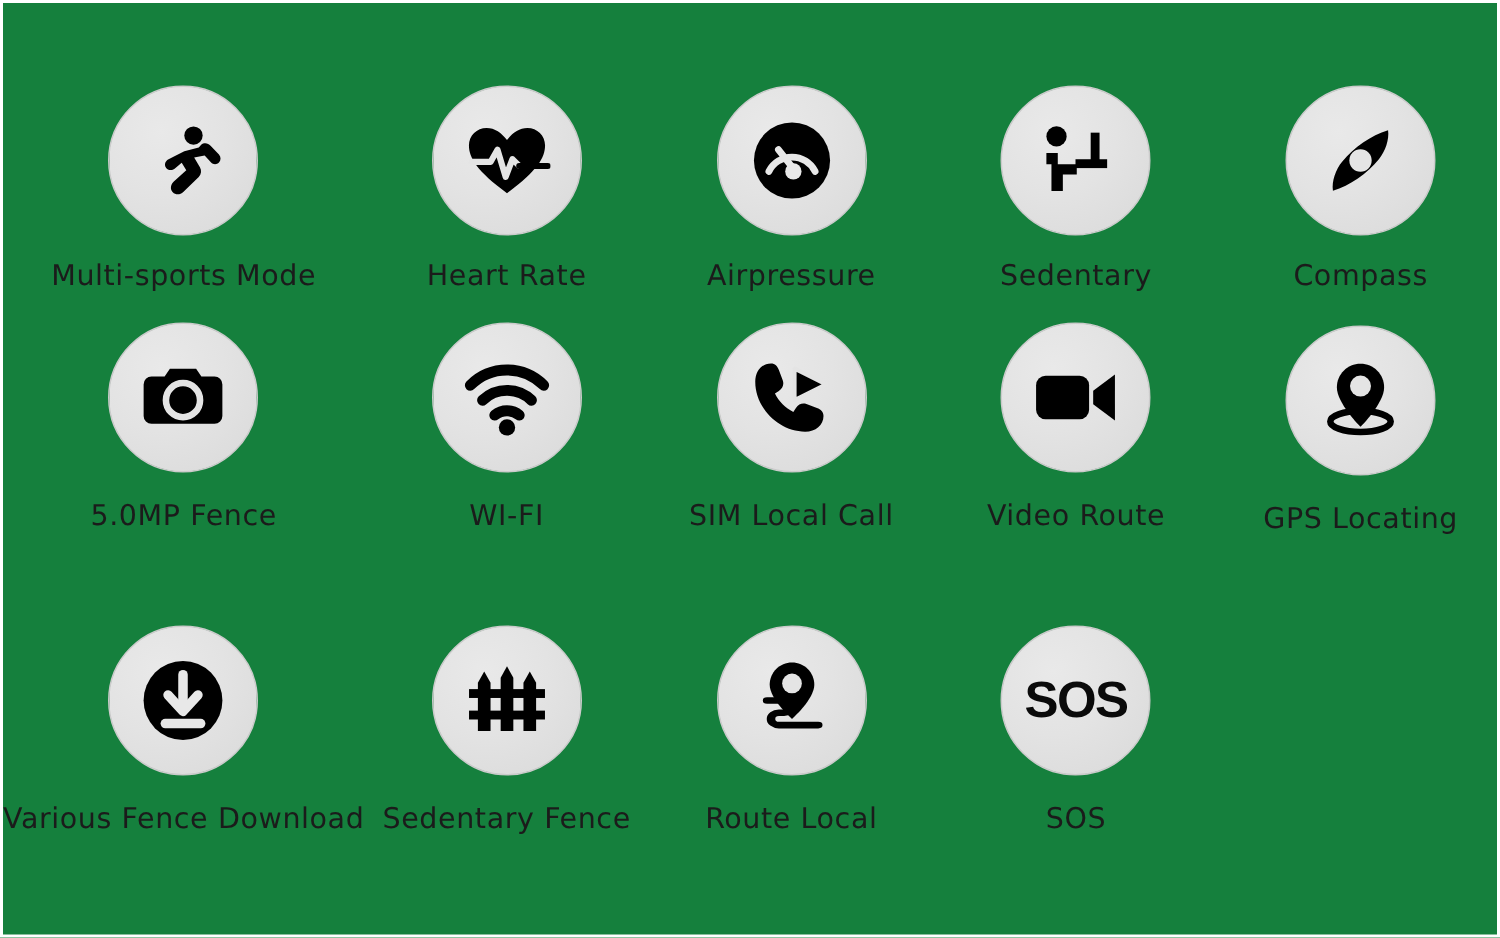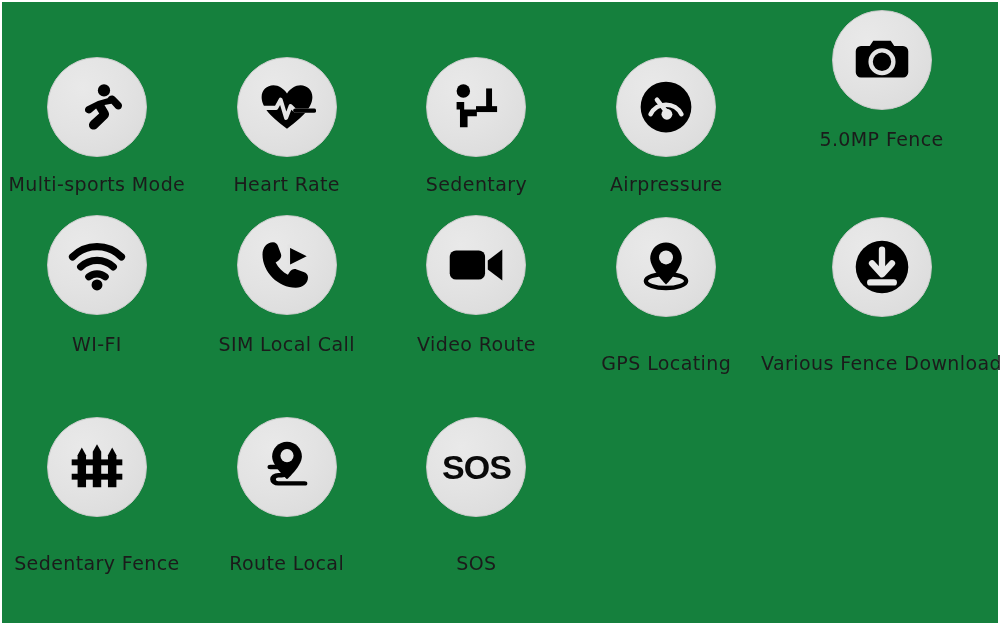--- a/index.html
+++ b/index.html
@@ -59,21 +59,21 @@
   .label {
     margin-top: 16px;
     font-size: 19px;
     color: #1b1b1b;
     letter-spacing: 0.4px;
     white-space: nowrap;
     text-align: center;
     font-family: "DejaVu Sans", sans-serif;
   }
   .row2 .label { margin-top: 18px; }
-  .row3 .label { margin-top: 35px; }
+  .row3 .label { margin-top: 18px; }
   .sos-text {
     font-size: 34px;
     font-weight: bold;
     letter-spacing: -1px;
     color: #0a0a0a;
     font-family: "Liberation Sans", sans-serif;
   }
 </style>
 </head>
 <body>
@@ -108,48 +108,61 @@
           </span>
         </div>
         <div class="label">Heart Rate</div>
       </div>
     </div>
 
     <div class="row1">
       <div class="feature">
         <div class="badge">
           <span>
+            <svg width="58" height="58" viewBox="0 0 64 64">
+              <circle cx="32" cy="32" r="28" fill="#000"></circle>
+              <path d="M15 40 A19 19 0 0 1 49 40" fill="none" stroke="#e8e8e8" stroke-width="5" stroke-linecap="round"></path>
+              <path d="M22 24 L33 38" fill="none" stroke="#e8e8e8" stroke-width="5" stroke-linecap="round"></path>
+              <circle cx="33" cy="40" r="6" fill="#e8e8e8"></circle>
+            </svg>
+          </span>
+        </div>
+        <div class="label">Airpressure</div>
+      </div>
+    </div>
+
+    <div class="row1">
+      <div class="feature">
+        <div class="badge">
+          <span>
             <svg width="54" height="54" viewBox="0 0 64 64">
               <circle cx="17" cy="13" r="8" fill="#000"></circle>
               <path d="M9 26 h9 v9 h15 v8 H22 v13 h-9 V35 h-4 z" fill="#000"></path>
               <rect x="44" y="10" width="7" height="22" fill="#000"></rect>
               <rect x="32" y="31" width="25" height="7" fill="#000"></rect>
             </svg>
           </span>
         </div>
         <div class="label">Sedentary</div>
       </div>
     </div>
 
     <div class="row1">
       <div class="feature">
         <div class="badge">
           <span>
-            <svg width="58" height="58" viewBox="0 0 64 64">
-              <circle cx="32" cy="32" r="28" fill="#000"></circle>
-              <path d="M15 40 A19 19 0 0 1 49 40" fill="none" stroke="#e8e8e8" stroke-width="5" stroke-linecap="round"></path>
-              <path d="M22 24 L33 38" fill="none" stroke="#e8e8e8" stroke-width="5" stroke-linecap="round"></path>
-              <circle cx="33" cy="40" r="6" fill="#e8e8e8"></circle>
-            </svg>
-          </span>
-        </div>
-        <div class="label">Airpressure</div>
-      </div>
-    </div>
-
+            <svg width="56" height="56" viewBox="0 0 64 64">
+              <path d="M53 9 C40 13 27 22 18 33 C13 39 10 48 11 55 C24 51 37 42 46 31 C51 25 54 16 53 9 Z" fill="#000"></path>
+              <circle cx="32" cy="32" r="8.5" fill="#e4e4e4"></circle>
+            </svg>
+          </span>
+        </div>
+        <div class="label">Compass</div>
+      </div>
+    </div>
 
     <div class="row2">
       <div class="feature">
         <div class="badge">
           <span>
             <svg width="56" height="56" viewBox="0 0 64 64">
               <path d="M22 10 h20 l4 6 h10 a6 6 0 0 1 6 6 v24 a6 6 0 0 1 -6 6 H8 a6 6 0 0 1 -6 -6 V22 a6 6 0 0 1 6 -6 h10 z" fill="#000"></path>
               <circle cx="32" cy="34" r="13" fill="none" stroke="#e4e4e4" stroke-width="5"></circle>
             </svg>
           </span>

